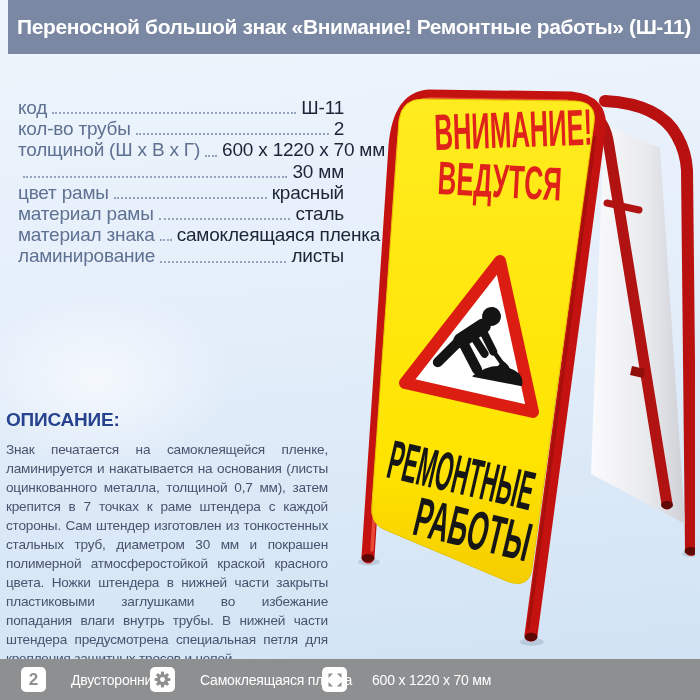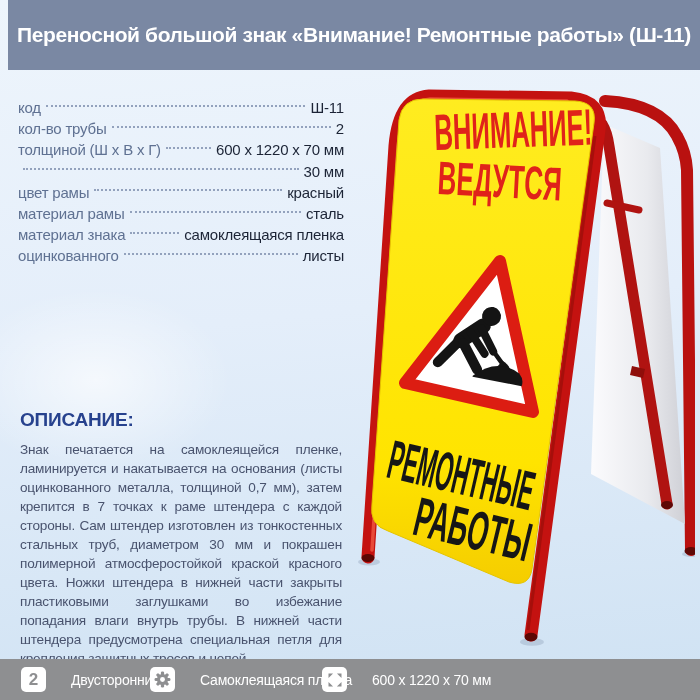--- a/index.html
+++ b/index.html
@@ -2,31 +2,31 @@
 <html><head>
 <meta charset="utf-8">
 <style>
   html,body{margin:0;padding:0;}
   body{width:700px;height:700px;font-family:"Liberation Sans","DejaVu Sans",sans-serif;}
   .page{position:relative;width:700px;height:700px;overflow:hidden;
         background:linear-gradient(175deg,#eef5fc 0%,#e4eefa 45%,#cfe2f3 100%);}
   .page::before{content:"";position:absolute;left:0;top:250px;width:320px;height:260px;
         background:radial-gradient(ellipse 60% 50% at 30% 50%,rgba(255,255,255,.65),rgba(255,255,255,0) 70%);
         pointer-events:none;}
-  .header{position:absolute;left:8px;top:0;right:0;height:70px;background:#7a88a3;
+  .header{position:absolute;left:8px;top:0;right:0;height:54px;background:#7a88a3;
         display:flex;align-items:center;justify-content:center;}
   .title{color:#ffffff;font-size:21px;font-weight:700;letter-spacing:-0.4px;white-space:nowrap;}
   .left-col{position:absolute;left:18px;top:86px;width:326px;}
   .section-heading{color:#27428e;font-size:19px;font-weight:700;margin:0;letter-spacing:-0.2px;}
   .spec-list{margin-top:11px;}
-  .spec-row{display:flex;align-items:center;line-height:21.2px;font-size:15px;letter-spacing:-0.2px;}
+  .spec-row{display:flex;align-items:flex-end;line-height:21.2px;font-size:19px;letter-spacing:-0.2px;}
   .spec-label{white-space:nowrap;color:#5f7192;}
   .spec-dots{flex:1;border-bottom:2px dotted #93a2bd;margin:0 5px 4px 5px;min-width:12px;}
   .spec-value{white-space:nowrap;color:#1c2436;}
-  .desc-block{position:absolute;left:20px;top:409px;width:328px;}
+  .desc-block{position:absolute;left:6px;top:409px;width:328px;}
   .desc-text{margin:9px 6px 0 0;font-size:13.6px;line-height:19px;color:#49536e;
         text-align:justify;letter-spacing:-0.2px;}
   .photo{position:absolute;left:355px;top:84px;width:340px;height:580px;}
   .photo svg{display:block;width:100%;height:100%;}
   .footer{position:absolute;left:0;right:0;top:659px;height:41px;background:#8e8f91;}
   .fitem{position:absolute;top:0;height:41px;display:flex;align-items:center;gap:8px;}
   .ficon{width:25px;height:25px;background:#ffffff;border-radius:5px;flex:0 0 auto;
         display:flex;align-items:center;justify-content:center;}
   .fbadge{font-size:17px;font-weight:700;color:#8e8f91;line-height:1;}
   .flabel{color:#ffffff;font-size:14px;white-space:nowrap;letter-spacing:-0.2px;margin-left:17px;}
@@ -71,21 +71,21 @@
           <span class="spec-label">материал рамы</span>
           <span class="spec-dots"></span>
           <span class="spec-value">сталь</span>
         </div>
       <div class="spec-row">
           <span class="spec-label">материал знака</span>
           <span class="spec-dots"></span>
           <span class="spec-value">самоклеящаяся пленка</span>
         </div>
       <div class="spec-row">
-          <span class="spec-label">оцинкованного</span>
+          <span class="spec-label">ламинирование</span>
           <span class="spec-dots"></span>
           <span class="spec-value">листы</span>
         </div>
     </div>
   </div>
 
   <div class="desc-block">
     <h2 class="section-heading">ОПИСАНИЕ:</h2>
     <p class="desc-text">Знак печатается на самоклеящейся пленке, ламинируется и накатывается на основания (листы оцинкованного металла, толщиной 0,7 мм), затем крепится в 7 точках к раме штендера с каждой стороны. Сам штендер изготовлен из тонкостенных стальных труб, диаметром 30 мм и покрашен полимерной атмосферостойкой краской красного цвета. Ножки штендера в нижней части закрыты пластиковыми заглушками во избежание попадания влаги внутрь трубы. В нижней части штендера предусмотрена специальная петля для крепления защитных тросов и цепей</p>
   </div>

